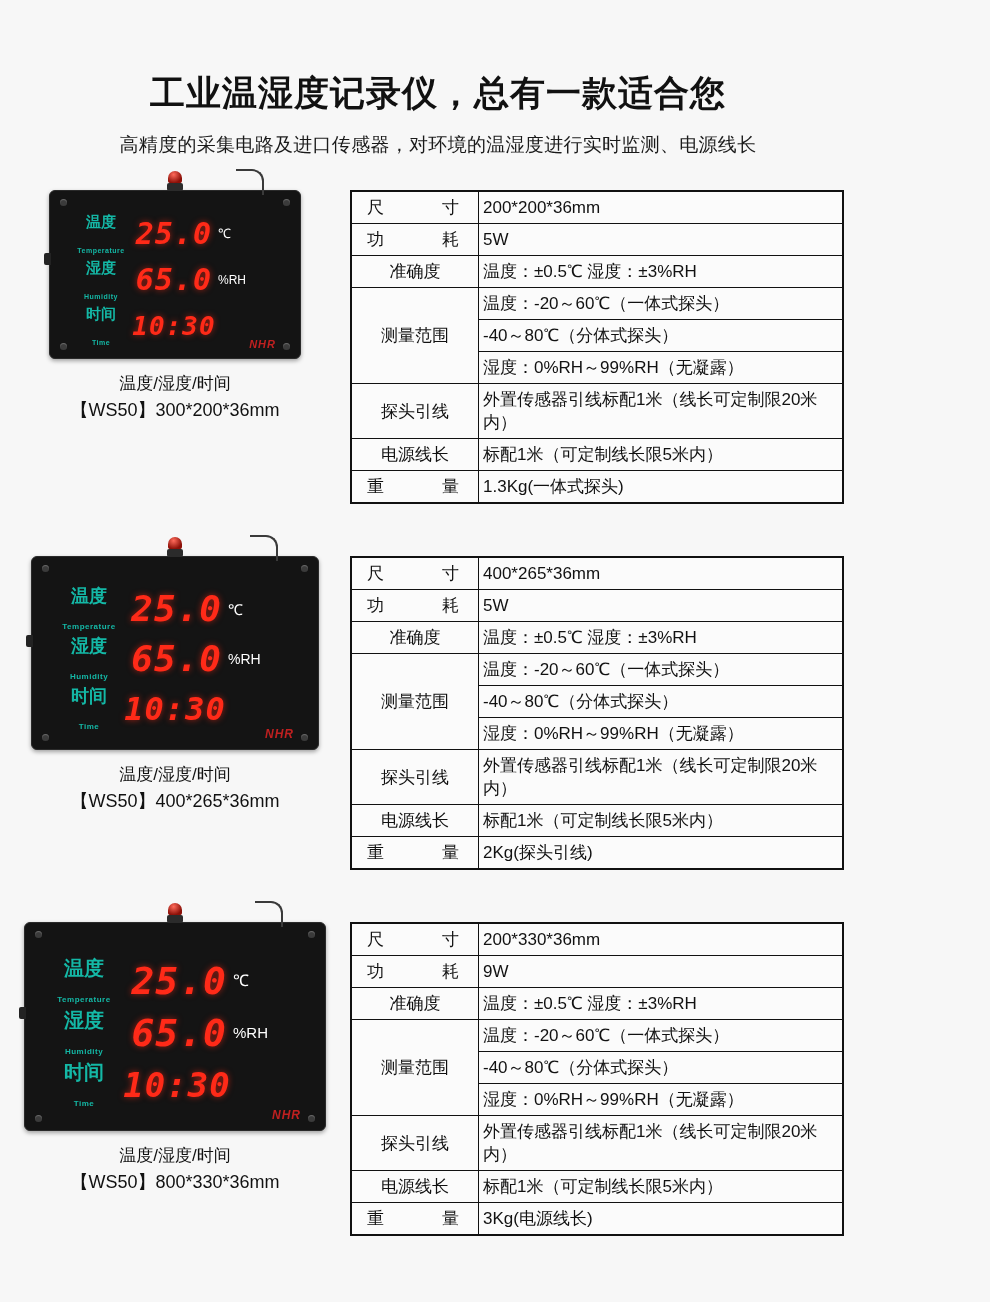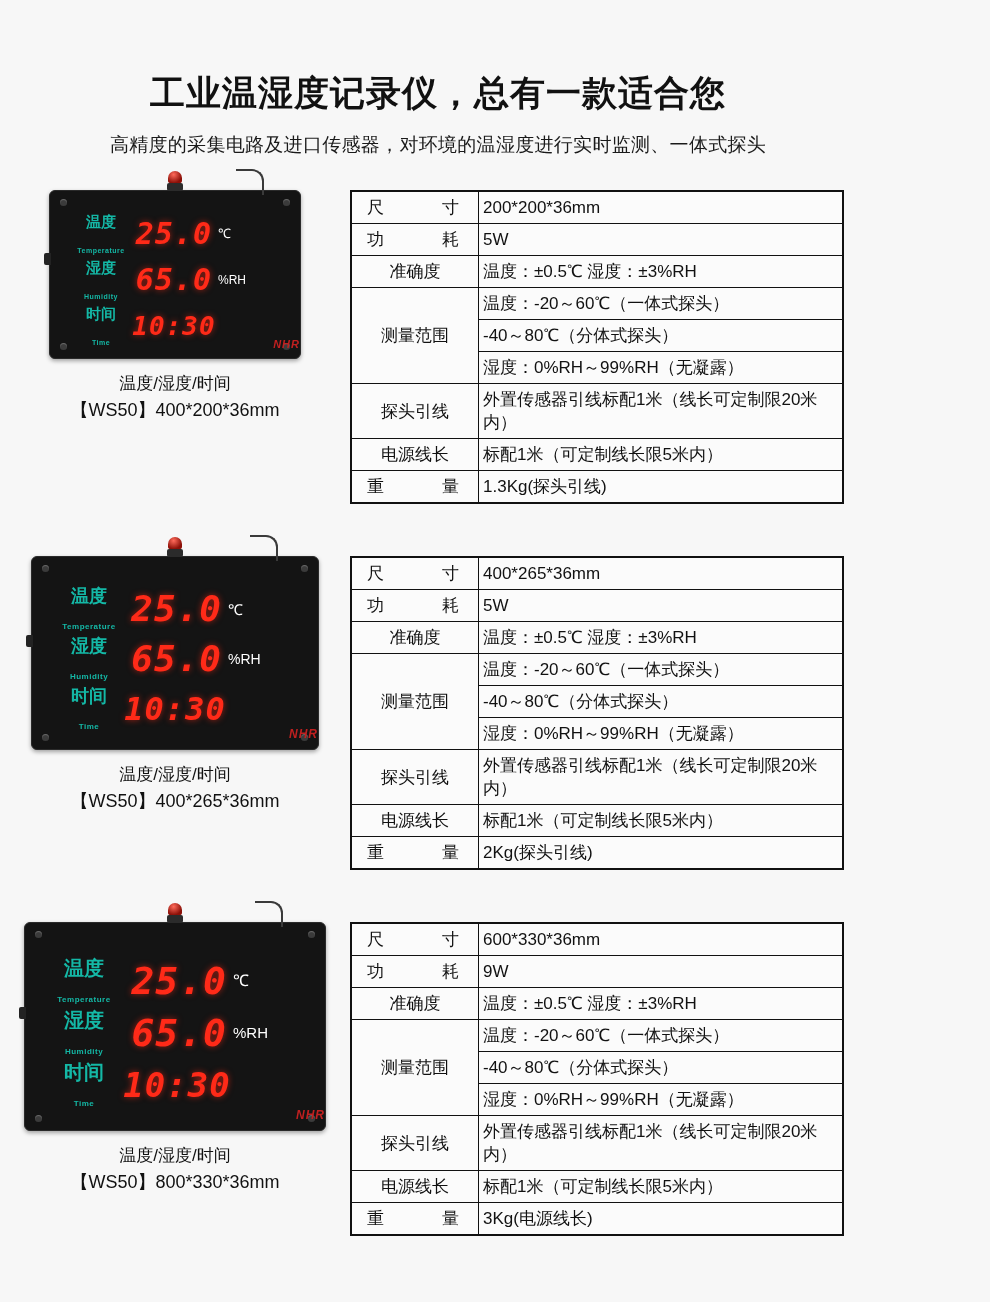--- a/index.html
+++ b/index.html
@@ -151,21 +151,21 @@
     letter-spacing: 1px;
     text-shadow: 0 0 6px rgba(255,40,20,0.6);
     line-height: 1;
   }
   .unit {
     color: #ffffff;
     line-height: 1;
   }
   .brand {
     position: absolute;
-    right: 0;
+    right: 24px;
     bottom: 8px;
     color: #c02020;
     font-weight: bold;
     font-style: italic;
     letter-spacing: 1px;
   }
   .caption {
     margin-top: 12px;
     font-size: 17px;
     color: #111;
@@ -206,21 +206,21 @@
     margin-left: 24px;
   }
 </style>
 </head>
 <body>
 
 <div class="page">
 
   <div class="header">
     <div class="title">工业温湿度记录仪，总有一款适合您</div>
-    <div class="subtitle">高精度的采集电路及进口传感器，对环境的温湿度进行实时监测、一体式探头</div>
+    <div class="subtitle">高精度的采集电路及进口传感器，对环境的温湿度进行实时监测、电源线长</div>
   </div>
 
   <div class="block" style="margin-top:32px;">
     <div class="left-col">
       <div class="device-wrap">
         <div class="device" style="width:230px;height:155px;padding:6px 10px;">
           <div class="beacon">
             <div class="dome"></div>
               <div class="base"></div>
           </div>
@@ -253,21 +253,21 @@
                 <span class="en" style="font-size:7px;">Time</span>
               </div>
               <div class="digits" style="font-size:26px;width:96px;text-align:center;">10:30</div>
             </div>
           </div>
           <div class="brand" style="font-size:11px;">NHR</div>
         </div>
       </div>
       <div class="caption">
         <div>温度/湿度/时间</div>
-        <div class="line2">【WS50】400*200*36mm</div>
+        <div class="line2">【WS50】300*200*36mm</div>
       </div>
     </div>
 
     <div class="right-col">
       <table class="spec">
         <tbody>
             <tr>
           <td class="key"><span class="k-spread">尺　　寸</span></td>
           <td class="val">200*200*36mm</td>
         </tr>
@@ -292,21 +292,21 @@
         <tr>
           <td class="key">探头引线</td>
           <td class="val">外置传感器引线标配1米（线长可定制限20米内）</td>
         </tr>
         <tr>
           <td class="key">电源线长</td>
           <td class="val">标配1米（可定制线长限5米内）</td>
         </tr>
         <tr>
           <td class="key"><span class="k-spread">重　　量</span></td>
-          <td class="val">1.3Kg(探头引线)</td>
+          <td class="val">1.3Kg(一体式探头)</td>
         </tr>
       </tbody>
         </table>
     </div>
   </div>
 
   <div class="block" style="margin-top:52px;">
     <div class="left-col">
       <div class="device-wrap">
         <div class="device" style="width:266px;height:180px;padding:6px 10px;">
@@ -442,21 +442,21 @@
         <div>温度/湿度/时间</div>
         <div class="line2">【WS50】800*330*36mm</div>
       </div>
     </div>
 
     <div class="right-col">
       <table class="spec">
         <tbody>
             <tr>
           <td class="key"><span class="k-spread">尺　　寸</span></td>
-          <td class="val">600*330*36mm</td>
+          <td class="val">200*330*36mm</td>
         </tr>
         <tr>
           <td class="key"><span class="k-spread">功　　耗</span></td>
           <td class="val">9W</td>
         </tr>
         <tr>
           <td class="key">准确度</td>
           <td class="val">温度：±0.5℃  湿度：±3%RH</td>
         </tr>
         <tr>

